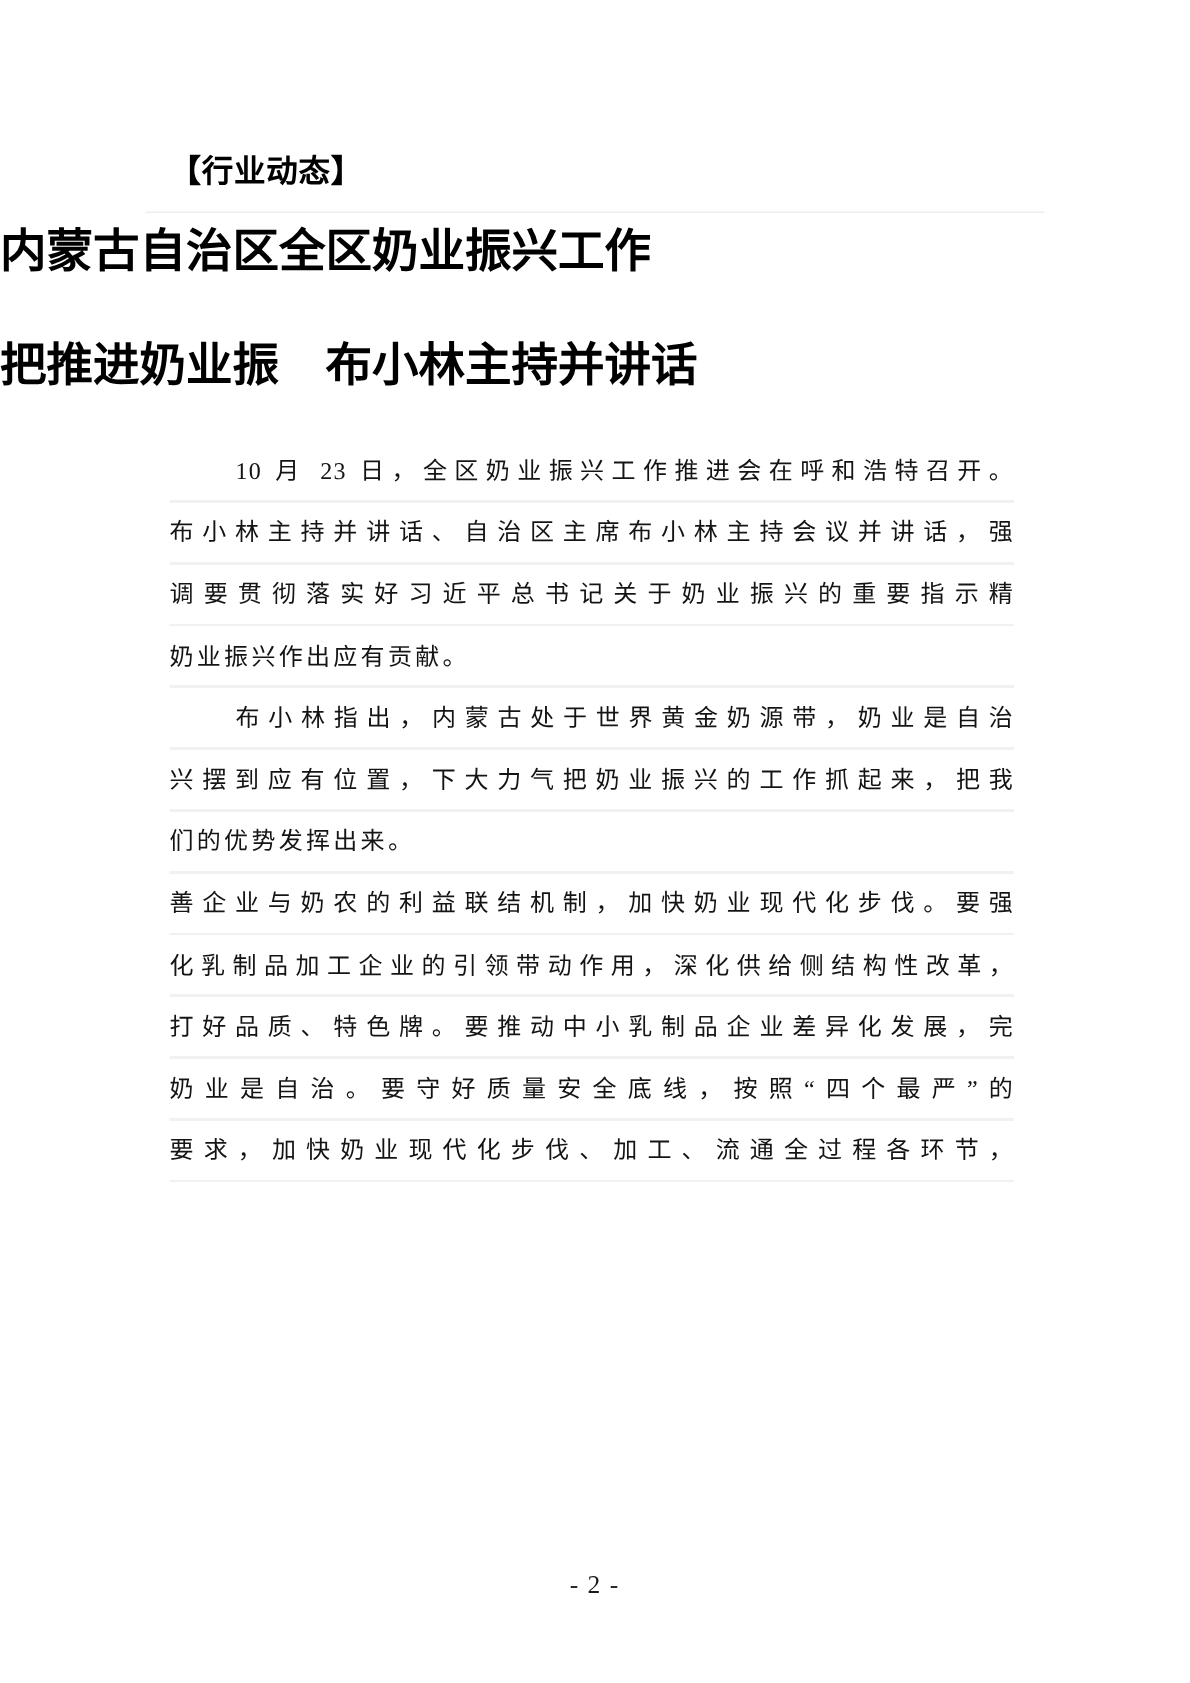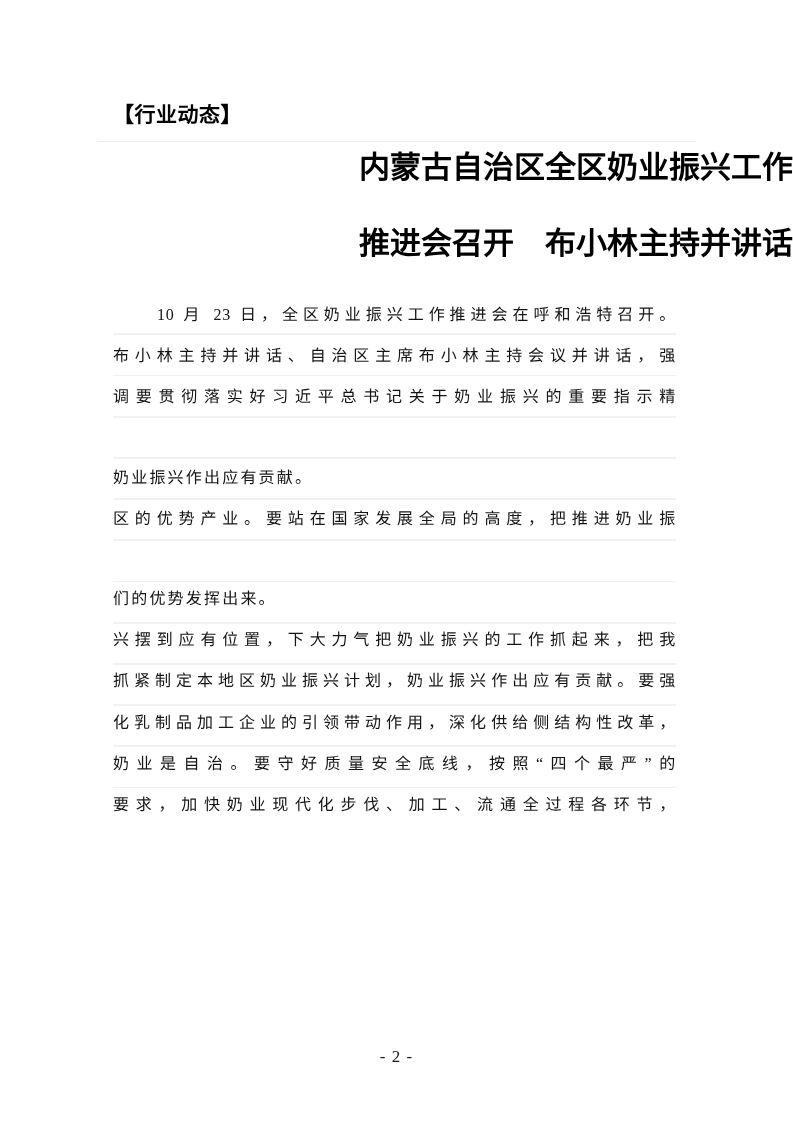--- a/index.html
+++ b/index.html
@@ -35,21 +35,21 @@
     top: 141px;
     width: 599px;
     height: 1px;
     background: #ededed;
   }
   .title {
     position: absolute;
     left: 0;
     top: 130px;
     width: 793px;
-    text-align: right;
+    text-align: left;
     font-family: "Liberation Serif", "DejaVu Serif", serif;
     font-weight: bold;
     font-size: 31px;
     color: #000000;
   }
   .title-line {
     height: 76px;
     line-height: 76px;
     white-space: nowrap;
   }
@@ -79,21 +79,20 @@
     text-justify: inter-character;
     white-space: nowrap;
     overflow: hidden;
   }
   .line.first {
     text-indent: 44px;
   }
   .line.plast {
     text-align-last: left;
     letter-spacing: 2.2px;
-    margin-top: 39px;
   }
   .footer {
     position: absolute;
     left: 0;
     top: 1046px;
     width: 793px;
     text-align: center;
     font-family: "Liberation Serif", "DejaVu Serif", serif;
     font-size: 17px;
     line-height: 22px;
@@ -105,41 +104,42 @@
 <body>
 
 <div class="page">
 
   <div class="section-header">【行业动态】</div>
 
   <div class="header-rule"></div>
 
   <div class="title">
     <div class="title-line">内蒙古自治区全区奶业振兴工作</div>
-    <div class="title-line">推进会召开　布小林主持并讲话</div>
+    <div class="title-line">把推进奶业振　布小林主持并讲话</div>
   </div>
 
   <div class="body-text">
 
     <div>
       <div class="line first">10 月 23 日，全区奶业振兴工作推进会在呼和浩特召开。</div>
       <div class="line">布小林主持并讲话、自治区主席布小林主持会议并讲话，强</div>
       <div class="line">调要贯彻落实好习近平总书记关于奶业振兴的重要指示精</div>
       <div class="line plast">奶业振兴作出应有贡献。</div>
     </div>
 
     <div>
-      <div class="line">区的优势产业。要站在国家发展全局的高度，把推进奶业振</div>
+      <div class="line first">布小林指出，内蒙古处于世界黄金奶源带，奶业是自治</div>
+      <div class="line">兴摆到应有位置，下大力气把奶业振兴的工作抓起来，把我</div>
       <div class="line plast">们的优势发挥出来。</div>
-      <div class="line">兴摆到应有位置，下大力气把奶业振兴的工作抓起来，把我</div>
     </div>
 
     <div>
-      <div class="line">抓紧制定本地区奶业振兴计划，奶业振兴作出应有贡献。要强</div>
+      <div class="line">善企业与奶农的利益联结机制，加快奶业现代化步伐。要强</div>
       <div class="line">化乳制品加工企业的引领带动作用，深化供给侧结构性改革，</div>
+      <div class="line">打好品质、特色牌。要推动中小乳制品企业差异化发展，完</div>
       <div class="line">奶业是自治。要守好质量安全底线，按照“四个最严”的</div>
       <div class="line">要求，加快奶业现代化步伐、加工、流通全过程各环节，</div>
     </div>
 
   </div>
 
   <div class="footer">- 2 -</div>
 
 </div>
 

